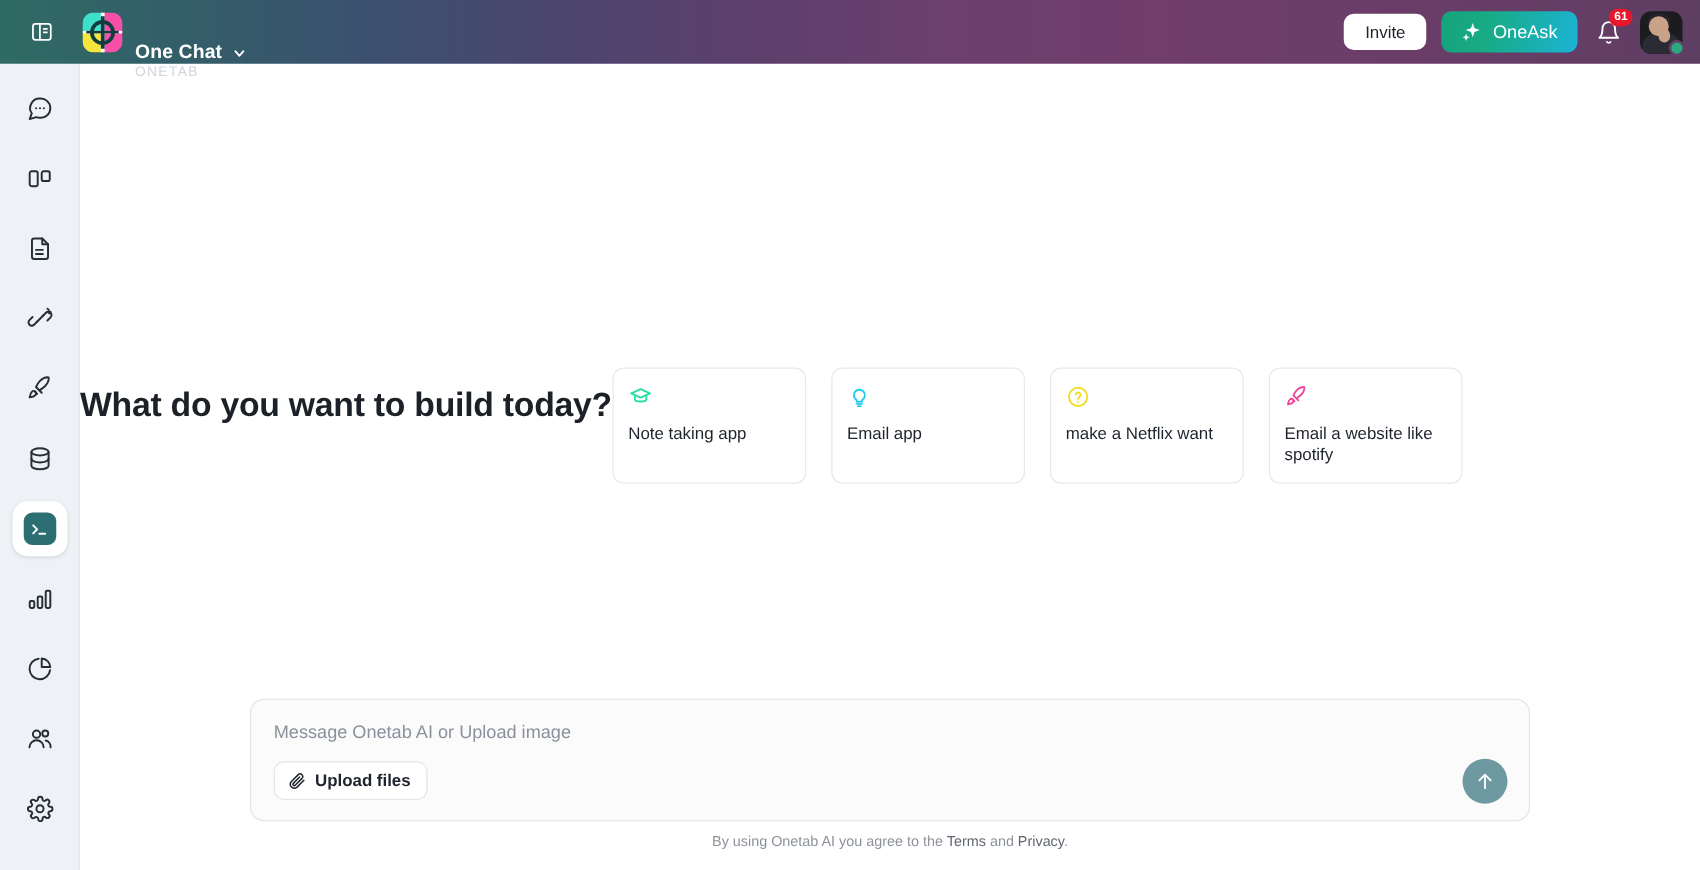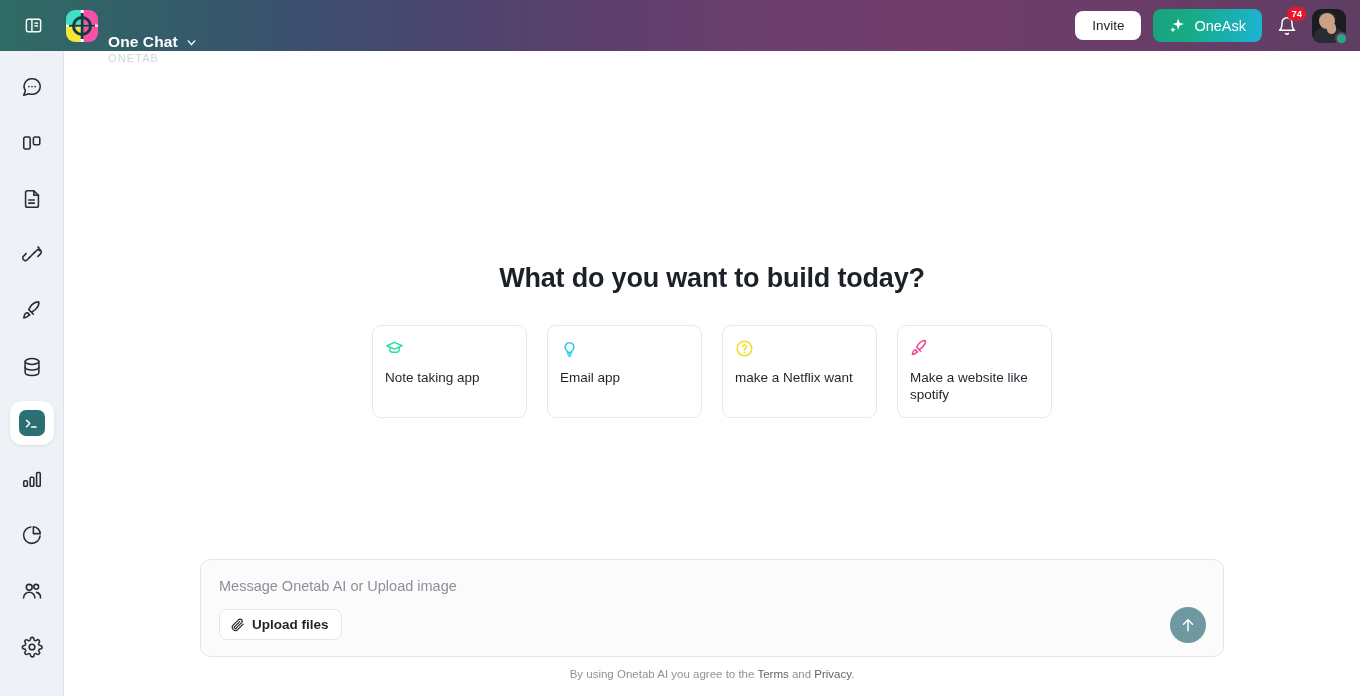--- a/index.html
+++ b/index.html
@@ -150,21 +150,21 @@
   
   .main {
     position: absolute; left: 64px; top: 51px;
     width: 1296px; height: 645px;
     background: #ffffff;
     border-top-left-radius: 14px;
     display: flex; flex-direction: column; align-items: center;
   }
   .hero {
     position: absolute; left: 0; top: 0; width: 1296px;
-    display: flex; flex-direction: column; align-items: center;
+    display: flex; flex-direction: row; align-items: center;
     padding-top: 212px;
   }
   .hero-title {
     font-size: 27px; font-weight: bold; color: #1c2027; letter-spacing: -.2px;
   }
   .cards {
     display: flex; gap: 20px; margin-top: 31px;
   }
   .card {
     width: 155px; min-height: 84px;
@@ -256,21 +256,21 @@
         <path d="M5.5 14 L6.6 17 L9.6 18.1 L6.6 19.2 L5.5 22.2 L4.4 19.2 L1.4 18.1 L4.4 17 Z"></path>
       </svg>
       <span>OneAsk</span>
     </button>
 
     <div class="bell-wrap">
       <svg width="20" height="20" viewBox="0 0 24 24" fill="none" stroke="#ffffff" stroke-width="1.8" stroke-linecap="round" stroke-linejoin="round">
         <path d="M18 8a6 6 0 1 0-12 0c0 7-3 9-3 9h18s-3-2-3-9"></path>
         <path d="M13.7 21a2 2 0 0 1-3.4 0"></path>
       </svg>
-      <span class="bell-badge">74</span>
+      <span class="bell-badge">61</span>
     </div>
 
     <div class="avatar-wrap">
       <div class="avatar">
         <div class="body"></div>
         <div class="hair"></div>
         <div class="face"></div>
         <div class="hand"></div>
       </div>
       <div class="online-dot"></div>
@@ -406,21 +406,21 @@
         </svg>
         <div class="card-label">make a Netflix want</div>
       </div>
 
       <div class="card">
         <svg class="card-icon" viewBox="0 0 24 24" fill="none" stroke="#f0459b" stroke-width="1.9" stroke-linecap="round" stroke-linejoin="round">
           <path d="M5 14.5c-1.5 1.3-2 5-2 5s3.7-.5 5-2c.8-.9.8-2.2 0-3a2.1 2.1 0 0 0-3 0z"></path>
           <path d="M13.5 15.5 8.5 10.5c.8-2 2-3.9 3.5-5.4 3.5-3.5 7.5-3 7.5-3s.5 4-3 7.5c-1.5 1.5-3.4 2.7-5 3.9z"></path>
           <path d="M9.5 16.5 7.5 14.5"></path>
         </svg>
-        <div class="card-label">Make a website like spotify</div>
+        <div class="card-label">Email a website like spotify</div>
       </div>
 
     </div>
   </div>
 
   <div class="composer-zone">
     <div class="composer">
 
       <div class="composer-placeholder">Message Onetab AI or Upload image</div>
 

